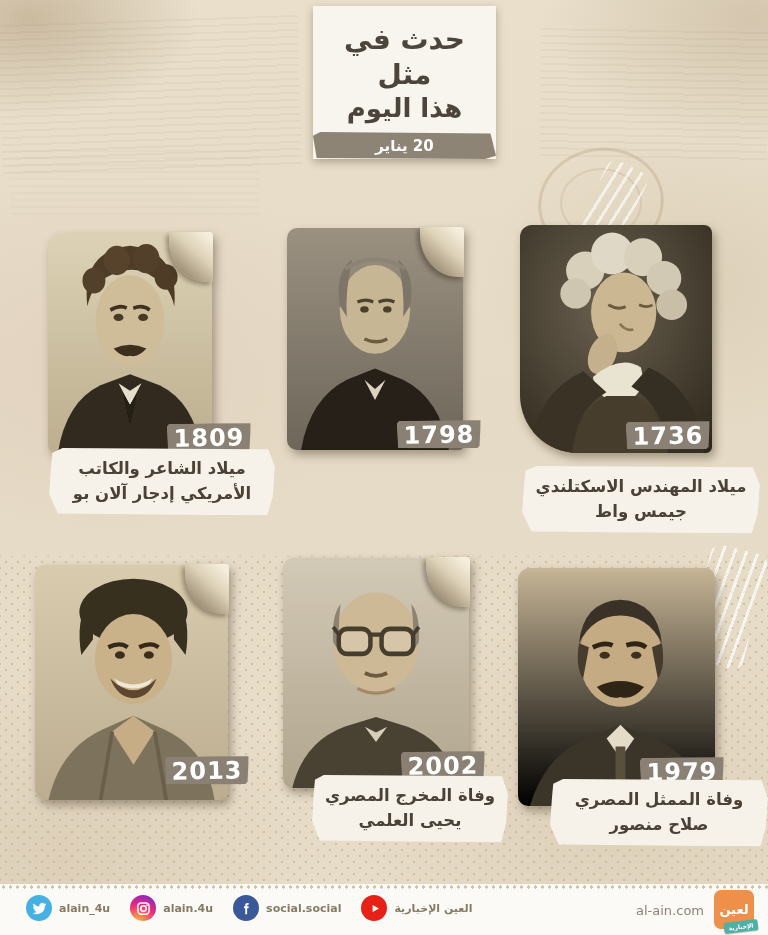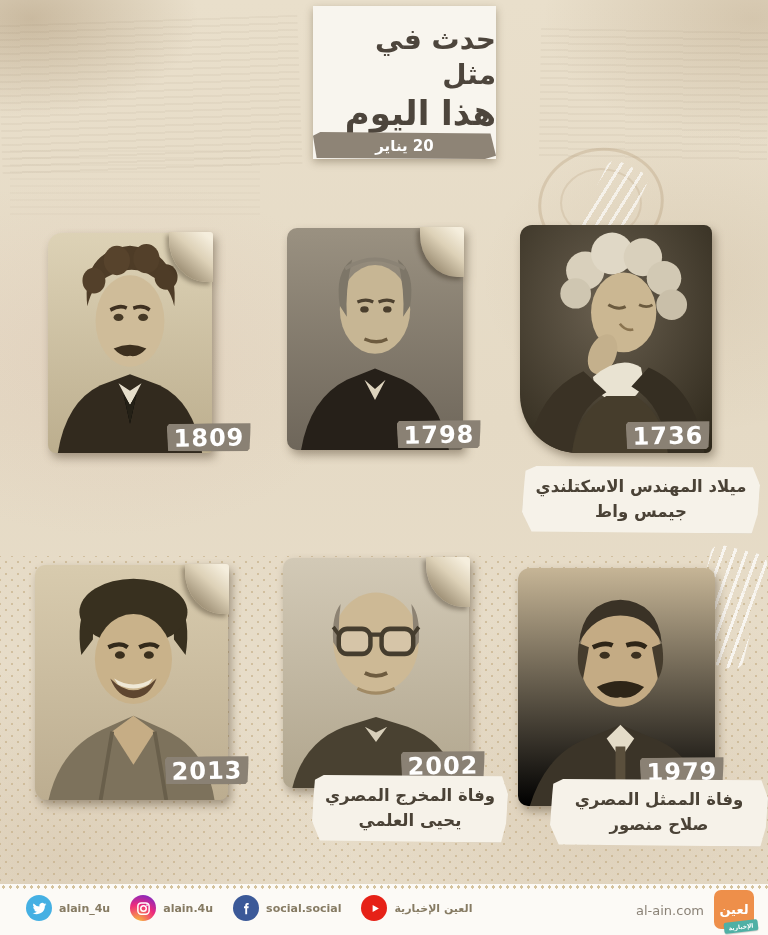--- a/index.html
+++ b/index.html
@@ -32,24 +32,24 @@
   .ring2{left:560px;top:168px;width:78px;height:66px;border-width:2px;opacity:.7;}
   .stamp{position:absolute;pointer-events:none;border-radius:10px;
     background:repeating-linear-gradient(96deg, rgba(255,255,255,.85) 0 3px, transparent 3px 11px);
     opacity:.75;}
   .stamp1{left:580px;top:160px;width:44px;height:132px;transform:rotate(26deg);}
   .stamp2{left:698px;top:548px;width:58px;height:118px;transform:rotate(14deg);opacity:.85;}
 
   
   .header-card{position:absolute;left:313px;top:6px;width:183px;height:153px;
     background:#f8f5ee;box-shadow:0 3px 8px rgba(70,55,30,.35);}
-  .header-title{direction:rtl;color:#4d453c;font-weight:bold;
+  .header-title{direction:rtl;text-align:center;color:#4d453c;font-weight:bold;
     padding-top:16px;line-height:1.25;}
   .header-title .l1{font-size:28px;display:block;}
-  .header-title .l2{font-size:34px;display:block;}
+  .header-title .l2{font-size:26px;display:block;}
   .header-date{position:absolute;left:0;right:0;bottom:0;height:27px;background:#8e8476;
     color:#fff;font-size:15px;font-weight:bold;direction:rtl;display:flex;
     align-items:center;justify-content:center;
     clip-path:polygon(0 14%,4% 0,97% 6%,100% 88%,94% 100%,2% 96%);}
 
   
   .photo{position:absolute;filter:drop-shadow(3px 5px 5px rgba(60,45,25,.40));}
   .photo .img{position:absolute;inset:0;overflow:hidden;}
   .photo svg{width:100%;height:100%;display:block;}
   .curled{clip-path:polygon(0 0, calc(100% - 42px) 0, 100% 46px, 100% 100%, 0 100%);}
@@ -224,20 +224,21 @@
         <path d="M40 63 Q50 59 60 63 Q55 68 50 67 Q45 68 40 63 Z" fill="#3c2f1e"></path>
         <path d="M6 120 Q11 92 32 83 L50 77 L68 83 Q89 92 94 120 Z" fill="#322a1e"></path>
         <path d="M43 82 L50 94 L57 82 L50 86 Z" fill="#e6decb"></path>
         <path d="M46 88 L50 94 L54 88 L50 104 Z" fill="#24201六6"></path>
         <path d="M46 88 L50 94 L54 88 L50 104 Z" fill="#242016"></path>
       </svg>
     </div>
     <div class="curl"></div>
   </div>
   <div class="badge b1809">1809</div>
+  <div class="caption cap1809">ميلاد الشاعر والكاتب الأمريكي إدجار آلان بو</div>
 
   <div class="photo p-salah">
     <div class="img">
       <svg viewBox="0 0 100 120" preserveAspectRatio="none">
         <defs>
             <linearGradient id="bgsalah" x1="0" y1="0" x2="0" y2="1">
           <stop offset="0" stop-color="#c6b596"></stop>
               <stop offset="1" stop-color="#a2917"></stop>
           <stop offset="1" stop-color="#a29177"></stop>
             </linearGradient>

